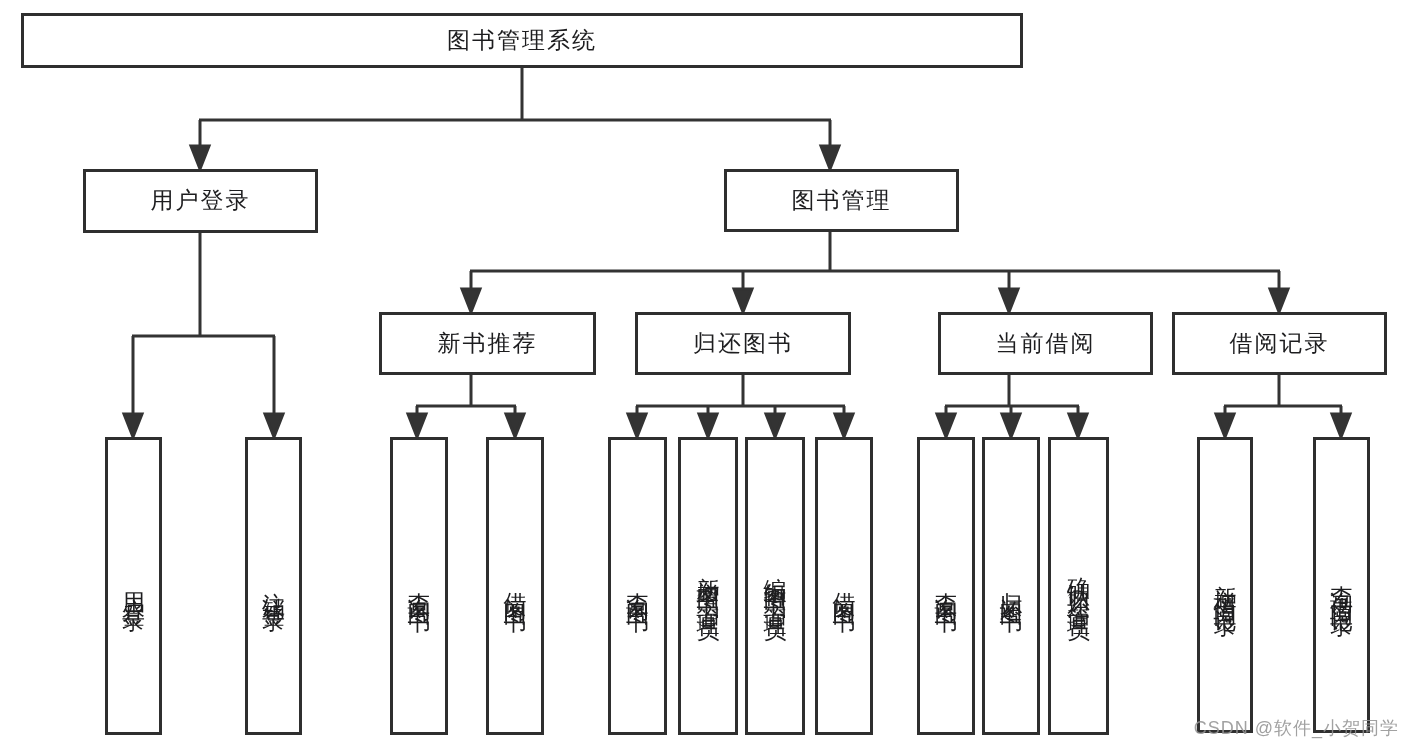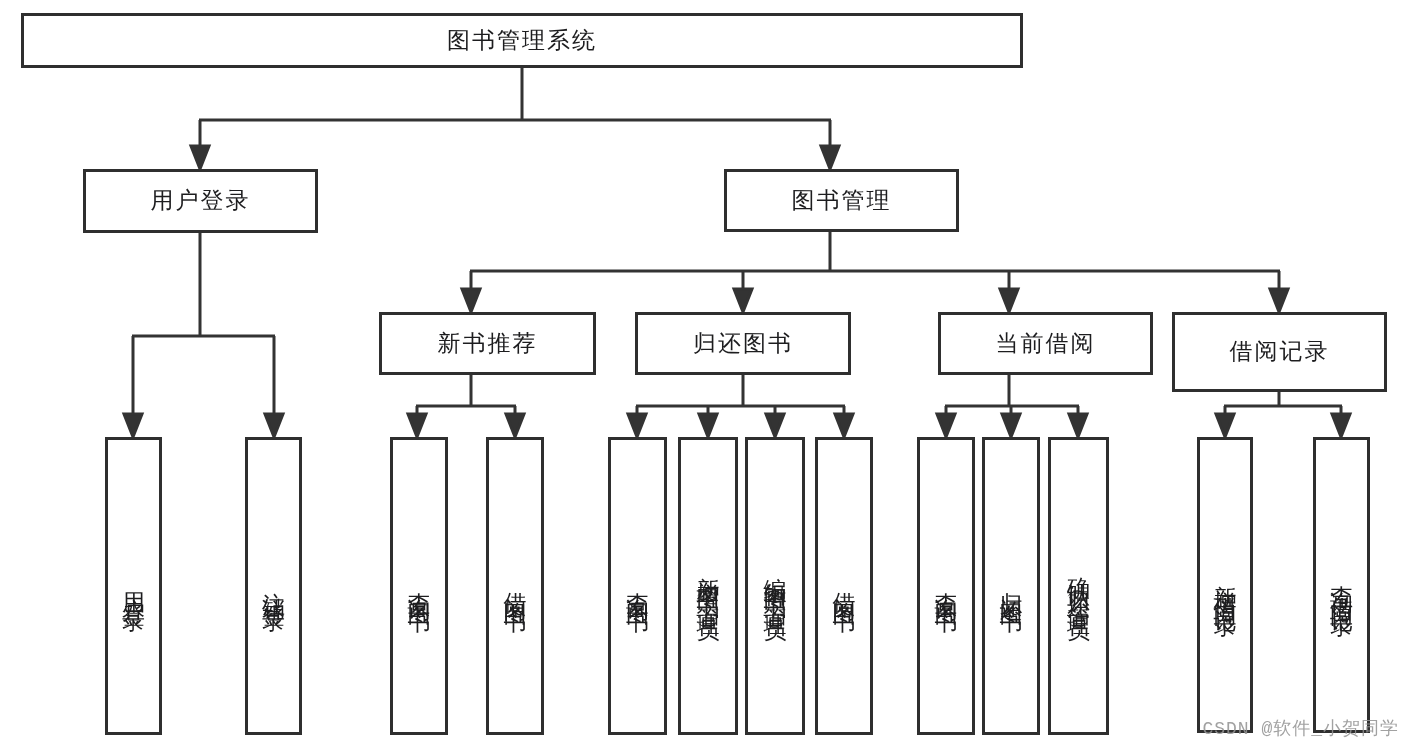--- a/index.html
+++ b/index.html
@@ -13,21 +13,21 @@
     display:flex;align-items:center;justify-content:center;
     font-size:23px;letter-spacing:2px;line-height:1.2;text-align:right;z-index:2;
     white-space:nowrap;
   }
   .box.v{
     writing-mode:vertical-rl;
     letter-spacing:6px;line-height:1;white-space:normal;
   }
   .watermark{
     position:absolute;top:716px;right:6px;z-index:5;
-    font-size:18px;letter-spacing:1px;color:rgba(148,148,148,0.88);font-family:Liberation Mono, monospace;
+    font-size:18px;letter-spacing:1px;color:rgba(148,148,148,0.88);
   }
 </style>
 </head>
 <body>
 
 <div class="stage">
 
   <svg class="lines" width="1405" height="747" viewBox="0 0 1405 747">
     <g stroke="#333333" stroke-width="3" fill="#333333">
       <path fill="none" d="M522 68 V121 M199 120 H831 M200 120 V150 M830 120 V150"></path>
@@ -72,21 +72,21 @@
   </svg>
 
   <div class="box" style="left:21px;top:13px;width:1002px;height:55px">图书管理系统</div>
 
   <div class="box" style="left:83px;top:169px;width:235px;height:64px">用户登录</div>
   <div class="box" style="left:724px;top:169px;width:235px;height:63px">图书管理</div>
 
   <div class="box" style="left:379px;top:312px;width:217px;height:63px">新书推荐</div>
   <div class="box" style="left:635px;top:312px;width:216px;height:63px">归还图书</div>
   <div class="box" style="left:938px;top:312px;width:215px;height:63px">当前借阅</div>
-  <div class="box" style="left:1172px;top:312px;width:215px;height:80px">借阅记录</div>
+  <div class="box" style="left:1172px;top:312px;width:215px;height:63px">借阅记录</div>
 
   <div class="box v" style="left:105px;top:437px;width:57px;height:298px">用户登录</div>
   <div class="box v" style="left:245px;top:437px;width:57px;height:298px">注销登录</div>
 
   <div class="box v" style="left:390px;top:437px;width:58px;height:298px">查询图书</div>
   <div class="box v" style="left:486px;top:437px;width:58px;height:298px">借阅图书</div>
 
   <div class="box v" style="left:608px;top:437px;width:59px;height:298px">查询图书</div>
   <div class="box v" style="left:678px;top:437px;width:60px;height:298px">新增图书（管理员）</div>
   <div class="box v" style="left:745px;top:437px;width:60px;height:298px">编辑图书（管理员）</div>

